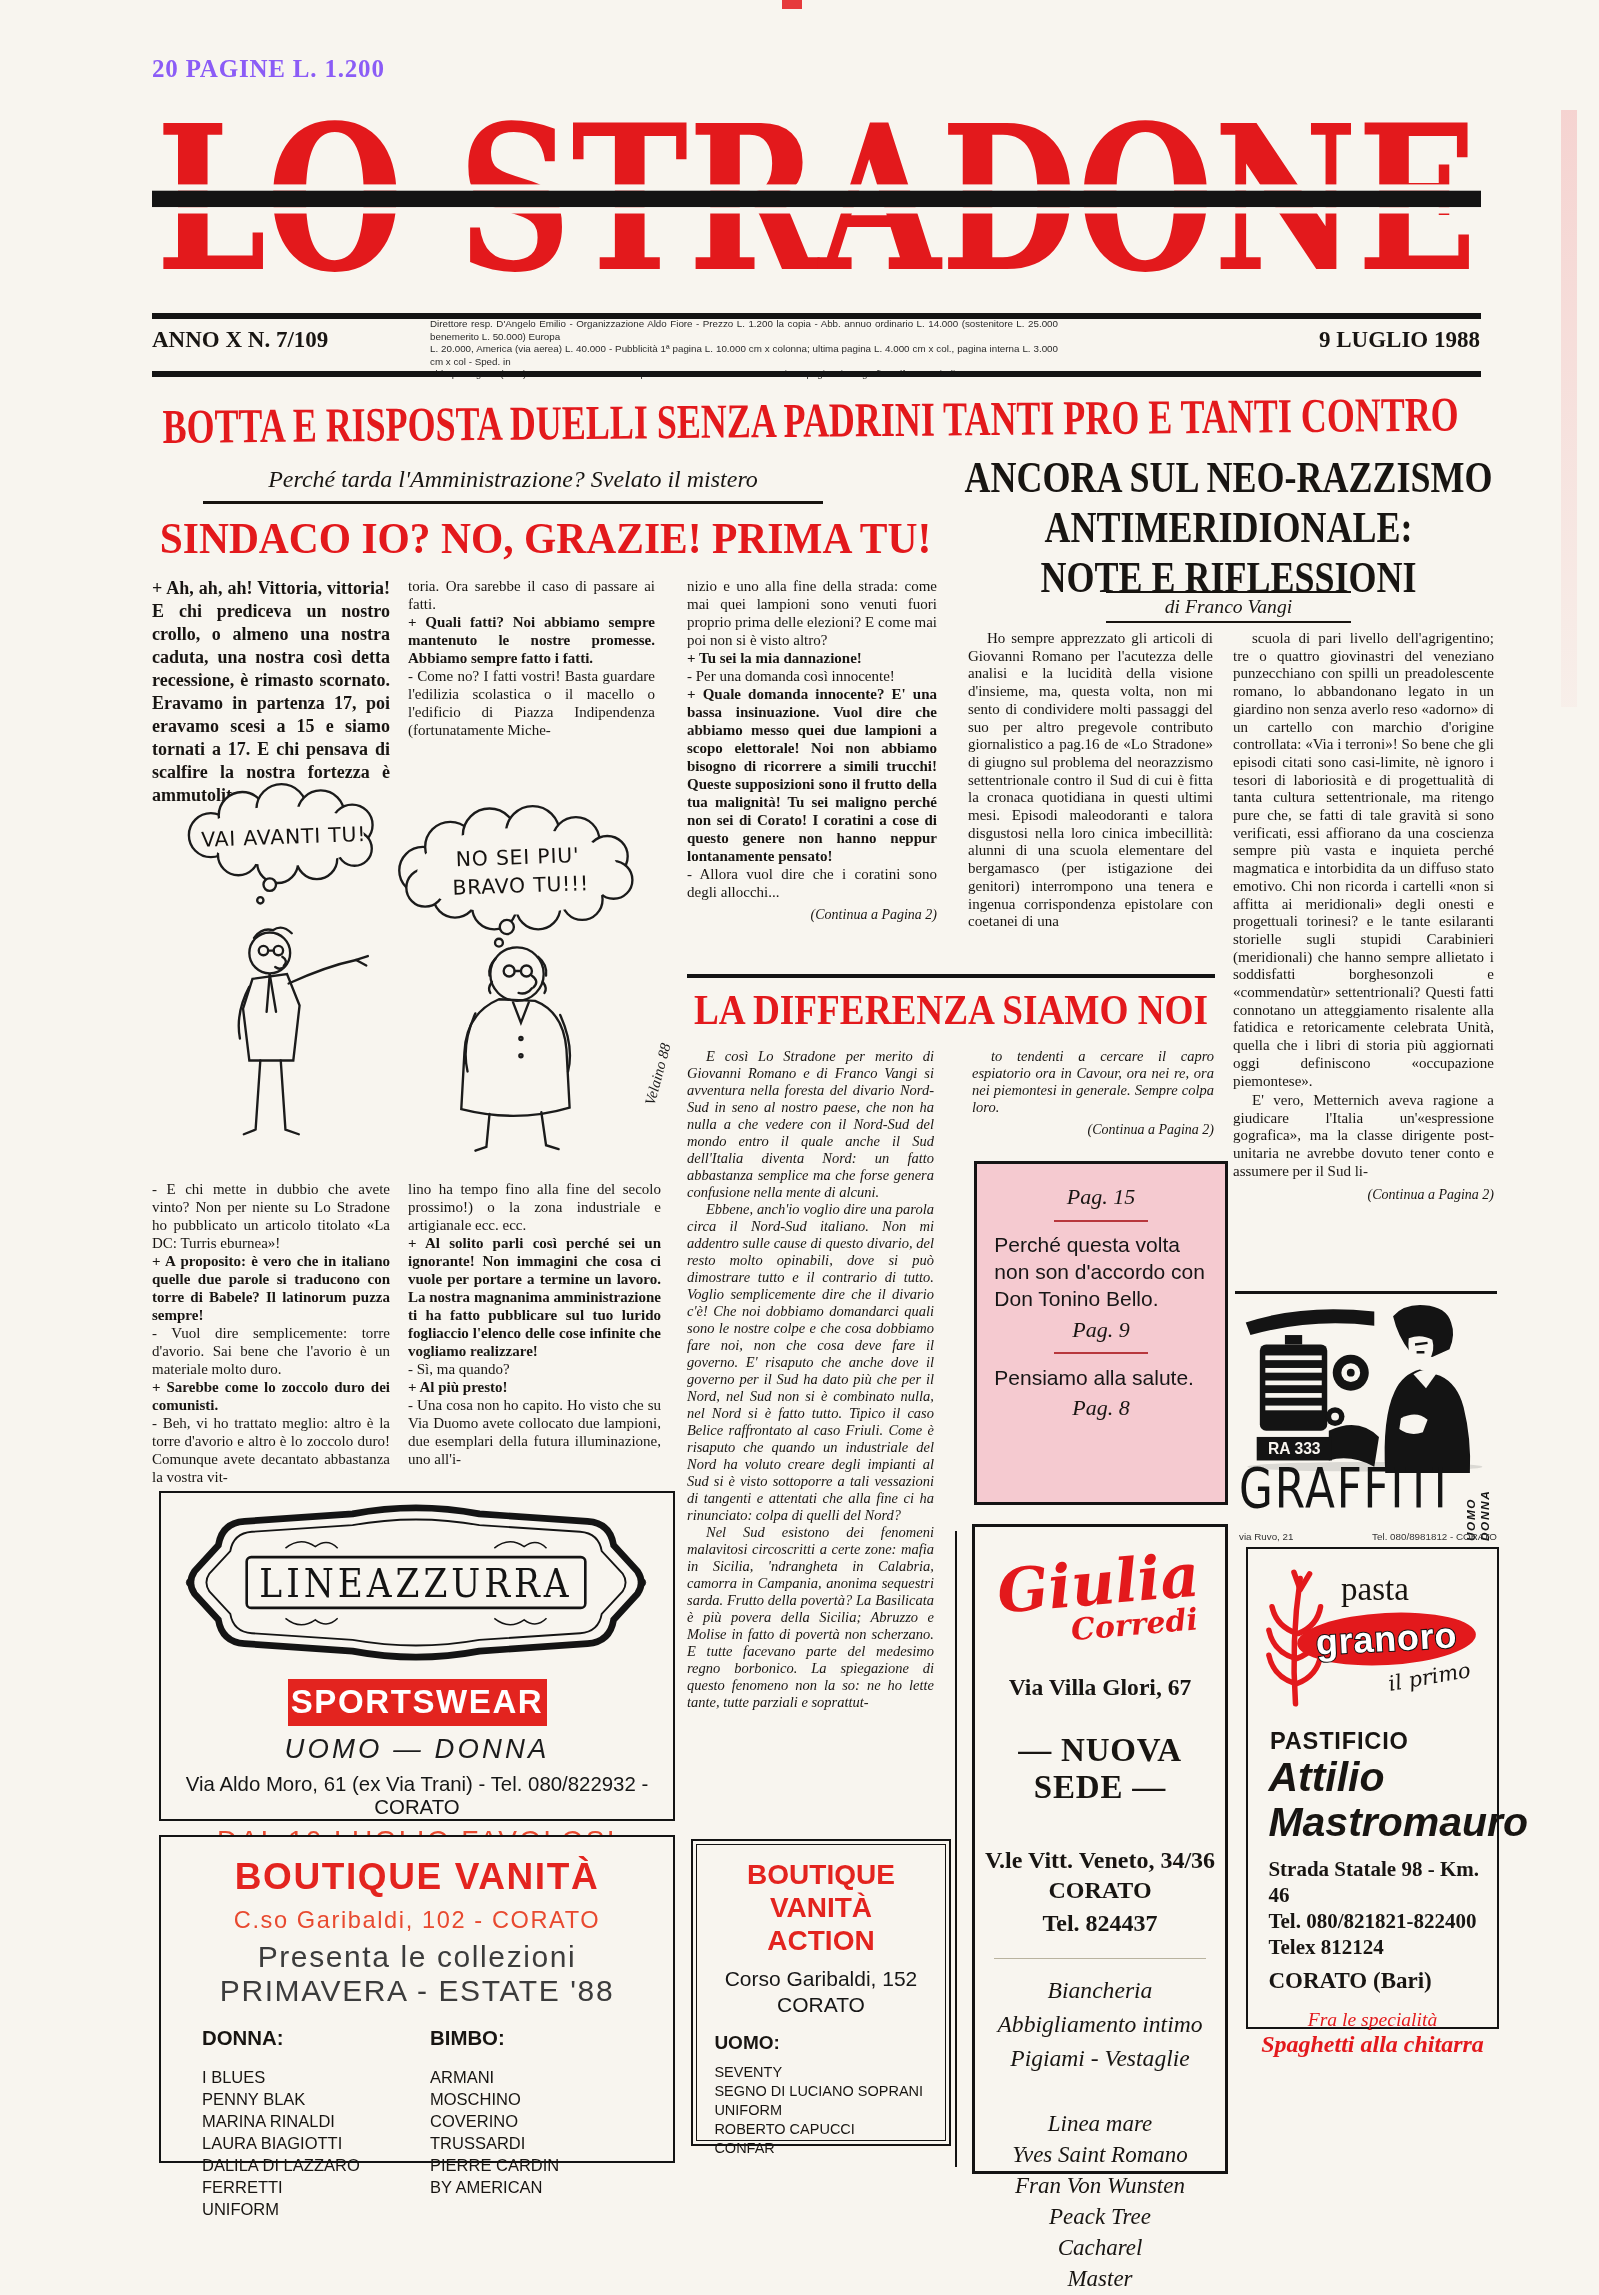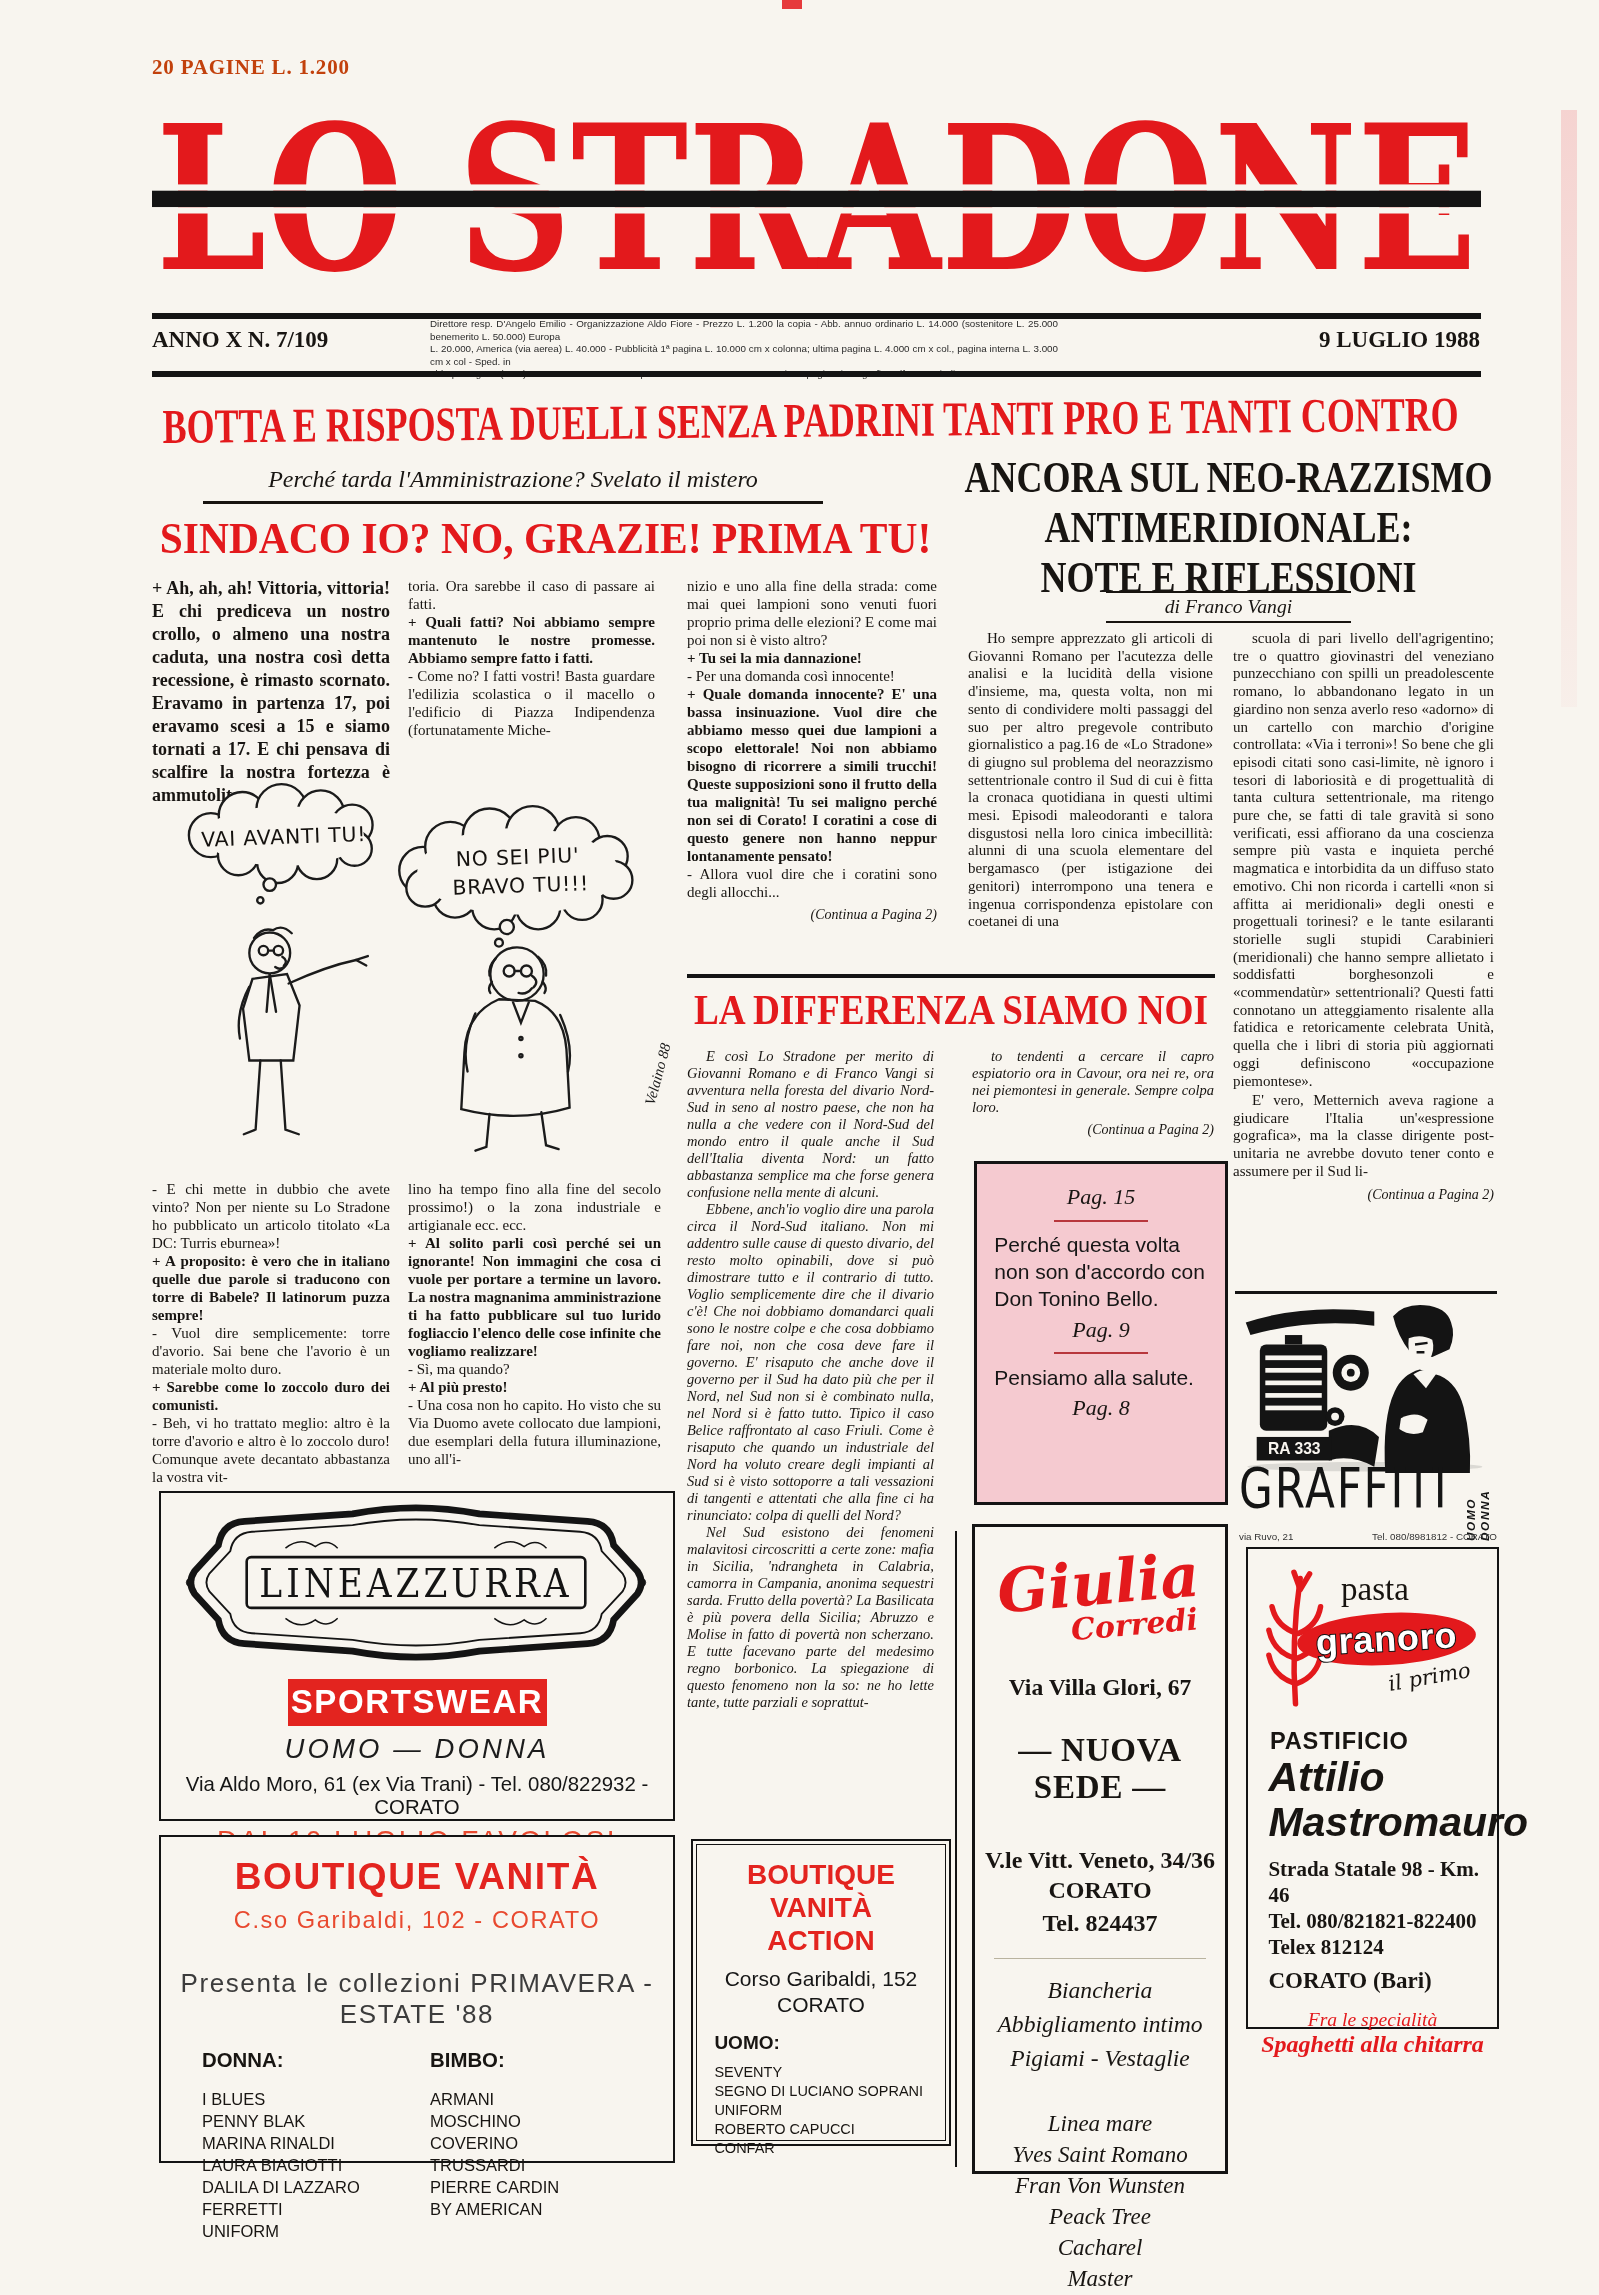--- a/index.html
+++ b/index.html
@@ -2,21 +2,21 @@
 <html style="font-size:12.6px"><head>
 <meta charset="utf-8">
 <style>
   html,body{margin:0;padding:0;background:#f7f4ee;}
   #page{position:relative;width:1600px;height:2295px;background:#f8f5ef;overflow:hidden;
         font-family:"Liberation Serif",serif;color:#181512;}
   .abs{position:absolute;}
   p{margin:0;}
 
   
-  .edition-info{left:152px;top:55px;font-size:21px;font-weight:bold;color:#c2410c;letter-spacing:0.8px;}
+  .edition-info{left:152px;top:55px;font-size:25px;font-weight:bold;color:#8b5cf6;letter-spacing:0.8px;}
   .masthead{left:152px;top:99px;width:1329px;height:207px;}
   .rule{background:#141414;height:5.5px;width:1329px;left:152px;}
   .rule-a{top:313px;} .rule-b{top:371px;}
   .issue{left:152px;top:327px;font-size:23px;font-weight:bold;}
   .pagedate{left:1162px;top:327px;width:318px;text-align:right;font-size:23px;font-weight:bold;}
   .colophon{left:430px;top:318px;width:628px;font-family:"Liberation Sans",sans-serif;
             font-size:9.8px;line-height:12.6px;color:#2b2b2b;text-align:justify;}
   .banner{left:157px;top:388px;width:1308px;height:63px;transform:rotate(-0.55deg);}
 
   
@@ -113,21 +113,21 @@
   .lz-promo{text-align:center;font-family:"Liberation Sans",sans-serif;font-size:28px;
             letter-spacing:2.4px;margin-top:6.3px;color:#e8492f;}
 
   
   .vanita-box{left:159px;top:1835px;width:516px;height:328px;padding-top:19px;}
   .v-title{text-align:center;color:#e3241f;font-family:"Liberation Sans",sans-serif;
            font-weight:bold;font-size:37px;letter-spacing:1.6px;}
   .v-addr{text-align:center;color:#e8492f;font-family:"Liberation Sans",sans-serif;
           font-size:23.6px;letter-spacing:1.6px;margin-top:9.4px;}
   .v-presents{text-align:center;color:#3c3c3c;font-family:"Liberation Sans",sans-serif;
-              font-size:26px;letter-spacing:1.6px;margin-top:34px;}
+              font-size:30px;letter-spacing:1.6px;margin-top:6px;}
   .v-cols{display:flex;margin:19px 0 0 41px;}
   .v-col{width:228px;}
   .v-label{font-family:"Liberation Sans",sans-serif;font-weight:bold;font-size:20.4px;margin-bottom:15.7px;}
   .v-item{font-family:"Liberation Sans",sans-serif;font-size:16.5px;line-height:22px;}
 
   
   .action-box{left:691px;top:1839px;width:256px;height:303px;border:2.4px solid #141414;background:#f8f5ef;}
   .action-inner{position:absolute;inset:3.1px;border:1.6px solid #141414;padding:12.6px 0 0 0;}
   .a-title{text-align:center;color:#e3241f;font-family:"Liberation Sans",sans-serif;
            font-weight:bold;font-size:28px;line-height:33px;}

